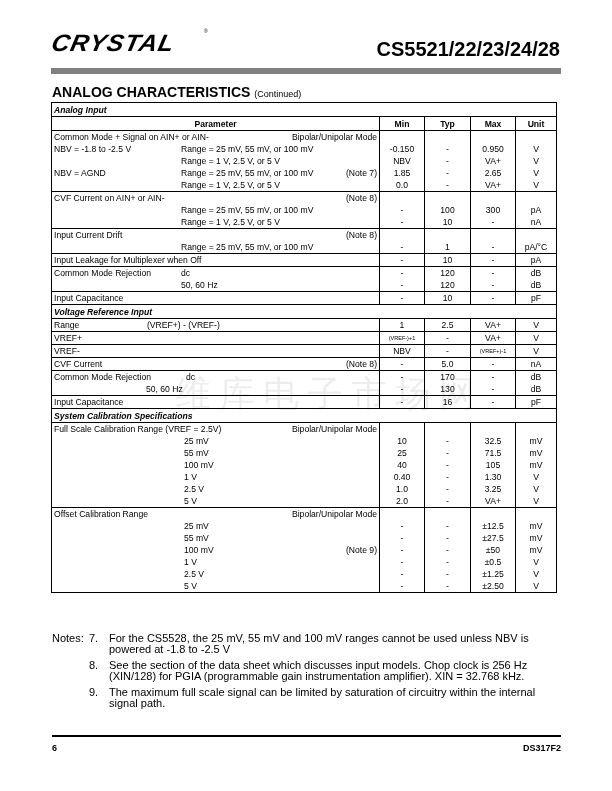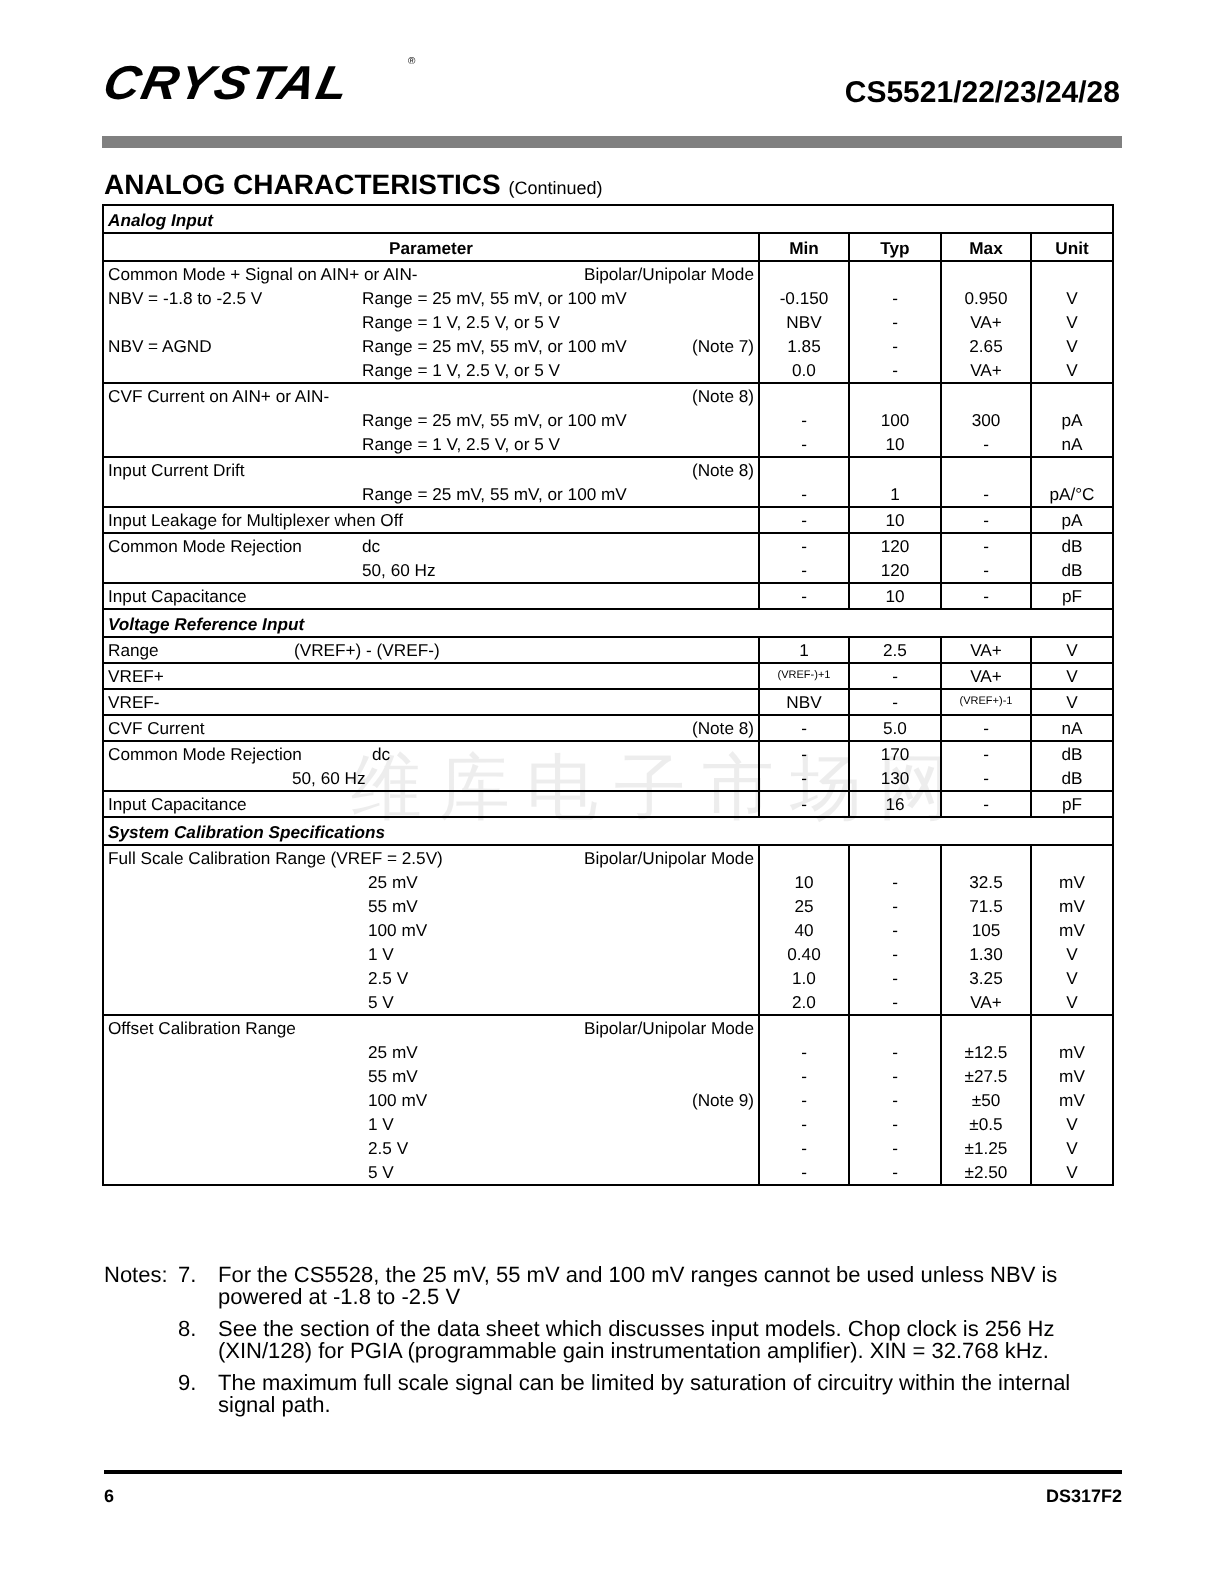--- a/index.html
+++ b/index.html
@@ -3,21 +3,21 @@
 <meta charset="utf-8">
 <style>
   html, body { margin: 0; padding: 0; background: #ffffff; }
   body { width: 612px; height: 791px; position: relative; overflow: hidden;
          font-family: "Liberation Sans", sans-serif; color: #000; }
   .logo { position: absolute; left: 52px; top: 30px; }
   .logo-text { font-family: "Liberation Sans", sans-serif; font-weight: bold; font-style: italic;
                font-size: 25px; letter-spacing: 1px; transform: skewX(-12deg) scaleY(0.95);
                display: inline-block; line-height: 25px; }
   .logo-reg { position: absolute; left: 152px; top: -2px; font-size: 5px; }
-  .part-title { position: absolute; right: 52px; top: 38px; font-weight: bold; font-size: 15px; }
+  .part-title { position: absolute; right: 52px; top: 38px; font-weight: bold; font-size: 20px; }
   .gray-bar { position: absolute; left: 51px; top: 68px; width: 510px; height: 6px; background: #808080; }
   .section-title { position: absolute; left: 52px; top: 84px; font-weight: bold; font-size: 14px; }
   .section-title .sub { font-weight: normal; font-size: 9px; }
   table.spec { position: absolute; left: 51px; top: 102px; border-collapse: collapse;
                font-size: 8.6px; line-height: 12px; }
   table.spec td, table.spec th { border: 1px solid #000; padding: 0 2px; vertical-align: bottom; }
   table.spec th { font-weight: bold; height: 13px; }
   col.c-param { width: 328px; } col.c-min { width: 45px; } col.c-typ { width: 46px; }
   col.c-max { width: 45px; } col.c-unit { width: 41px; }
   td.num { text-align: center; }

